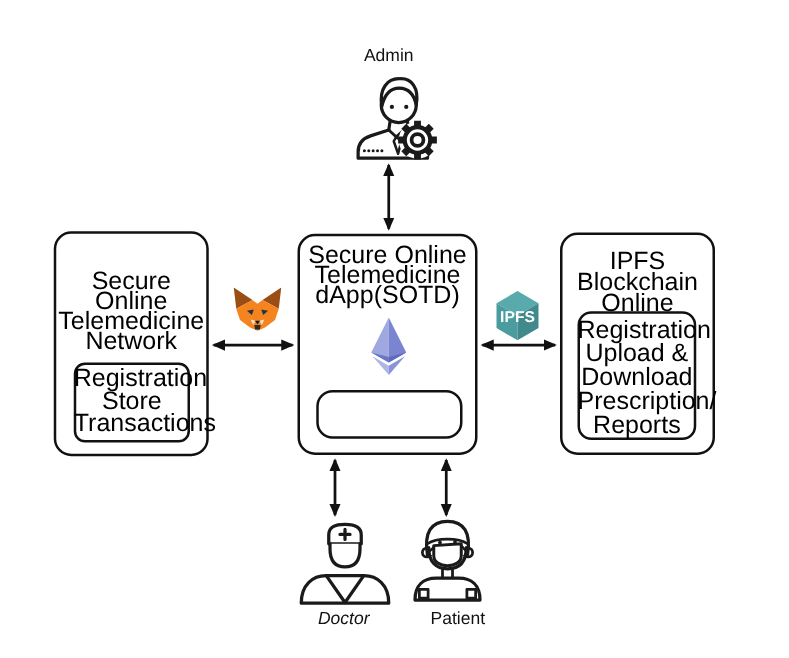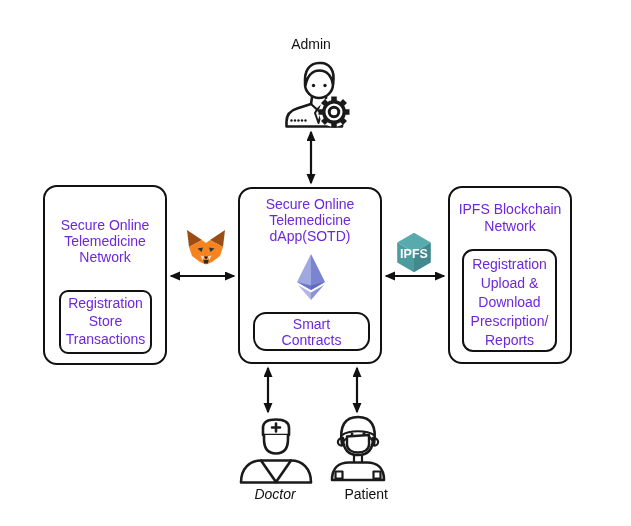--- a/index.html
+++ b/index.html
@@ -1,20 +1,20 @@
 <!DOCTYPE html>
 <html><head>
 <meta charset="utf-8">
 <style>
   html,body{margin:0;padding:0;background:#fff;}
   #canvas{position:relative;width:631px;height:526px;background:#fff;overflow:hidden;
           font-family:"Liberation Sans",sans-serif;color:#111;}
   .box{position:absolute;background:#fff;border:2px solid #111;border-radius:14px;box-sizing:border-box;z-index:1;}
   .innerbox{position:absolute;background:#fff;border:2px solid #111;box-sizing:border-box;z-index:2;}
-  .lines{position:absolute;text-align:center;white-space:pre-line;font-size:14px;line-height:16px;color:#6d28d9;z-index:3;}
+  .lines{position:absolute;text-align:center;white-space:pre-line;font-size:20px;line-height:16px;color:#000000;z-index:3;}
   .label{position:absolute;text-align:center;font-size:14px;color:#111;z-index:3;}
   svg{display:block;}
   .icon{position:absolute;z-index:4;}
   #wires{position:absolute;left:0;top:0;z-index:0;}
 </style>
 </head>
 <body>
 
 <div id="canvas">
 
@@ -85,26 +85,24 @@
   <svg class="icon" style="left:295px;top:254px;" width="32" height="46" viewBox="0 0 32 46">
     <polygon points="16,0 2,28 16,36" fill="#9FA8DF"></polygon>
     <polygon points="16,0 30,28 16,36" fill="#7A84D1"></polygon>
     <polygon points="2,28 16,31.5 16,36" fill="#6B75C9"></polygon>
     <polygon points="30,28 16,31.5 16,36" fill="#5F69BF"></polygon>
     <polygon points="3,31 16,38.5 16,46" fill="#AFB6E6"></polygon>
     <polygon points="29,31 16,38.5 16,46" fill="#8A93D8"></polygon>
   </svg>
 
   <div class="innerbox" style="left:253px;top:312px;width:117px;height:39px;border-radius:13px;"></div>
-  <div class="lines" style="left:253px;top:316px;width:117px;">Smart
-Contracts</div>
 
   <div class="box" style="left:448px;top:186px;width:124px;height:178px;"></div>
   <div class="lines" style="left:450px;top:201px;width:120px;line-height:17px;">IPFS Blockchain
-Network</div>
+Online</div>
   <div class="innerbox" style="left:462px;top:249px;width:95px;height:103px;border-radius:11px;"></div>
   <div class="lines" style="left:462px;top:255px;width:95px;line-height:19px;">Registration
 Upload &amp;
 Download
 Prescription/
 Reports</div>
 
   <svg class="icon" style="left:184px;top:230px;" width="44" height="36" viewBox="0 0 44 36">
     <polygon points="3,0 18,10 5,17" fill="#9A4D15"></polygon>
     <polygon points="41,0 26,10 39,17" fill="#9A4D15"></polygon>

